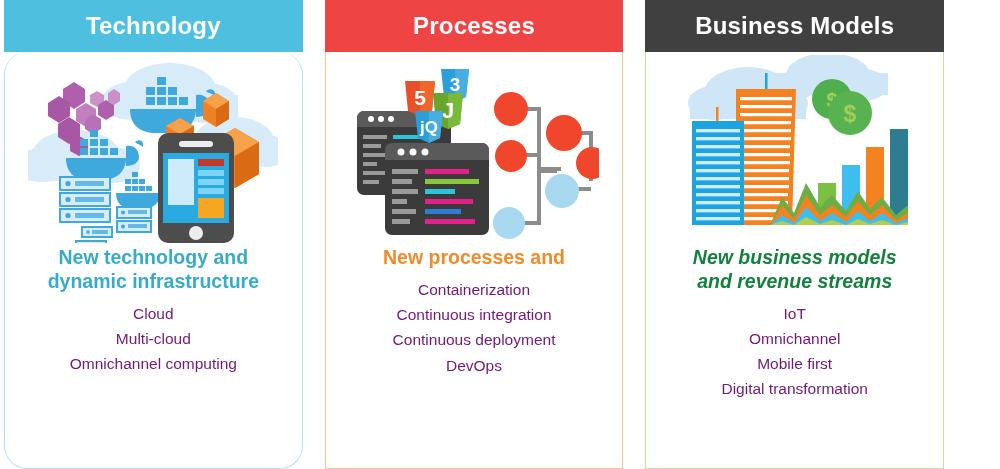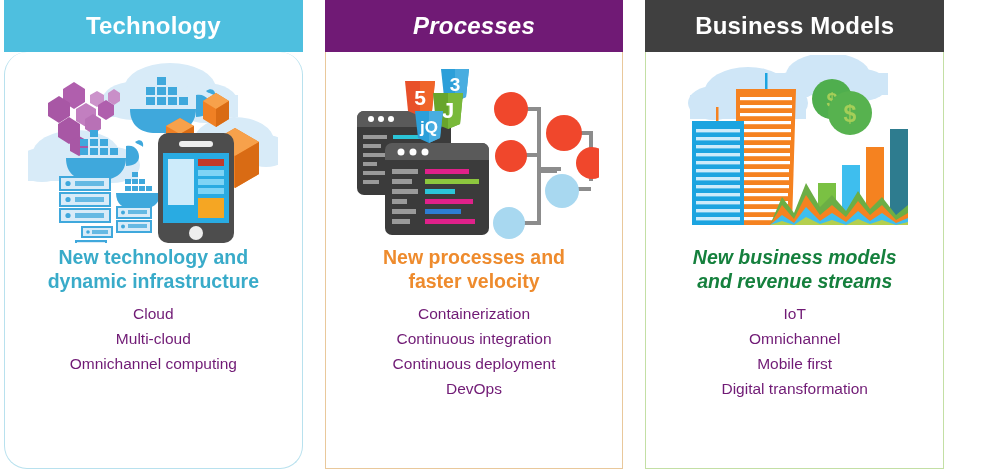--- a/index.html
+++ b/index.html
@@ -17,21 +17,21 @@
   .art svg{display:block;}
   .headline{font-size:19.5px;font-weight:bold;line-height:1.22;text-align:center;
        margin-top:2px;}
   .bullets{margin-top:7px;text-align:center;}
   .bullets div{font-size:15.5px;color:#701a75;line-height:1.63;}
   
   .c1 .card-header{background:#4EBFDF;}
   .c1 .card-body{border-color:#B8E1EE;border-radius:23px;}
   .c1 .headline{color:#39ABC9;}
   
-  .c2 .card-header{background:#701a75;font-style:italic;}
+  .c2 .card-header{background:#ef4444;}
   .c2 .card-body{border-color:#E9C89B;}
   .c2 .headline{color:#EE8B2D;}
   
   .c3 .card-header{background:#404040;}
   .c3 .card-body{border-color:#C3DFA4;}
   .c3 .headline{color:#15803d;font-style:italic;}
 </style>
 </head>
 <body>
 
@@ -291,21 +291,20 @@
               <circle cx="160" cy="168" r="16" fill="#A8D8F0"></circle>
               <circle cx="215" cy="78" r="18" fill="#F0472C"></circle>
               <circle cx="213" cy="136" r="17" fill="#A8D8F0"></circle>
               <circle cx="243" cy="108" r="16" fill="#F0472C"></circle>
             </g>
           </svg>
         </div>
 
         <div class="headline">
           <div>New processes and</div>
-          <div>faster velocity</div>
         </div>
 
         <div class="bullets">
           <div>Containerization</div>
           <div>Continuous integration</div>
           <div>Continuous deployment</div>
           <div>DevOps</div>
         </div>
 
       </div>

